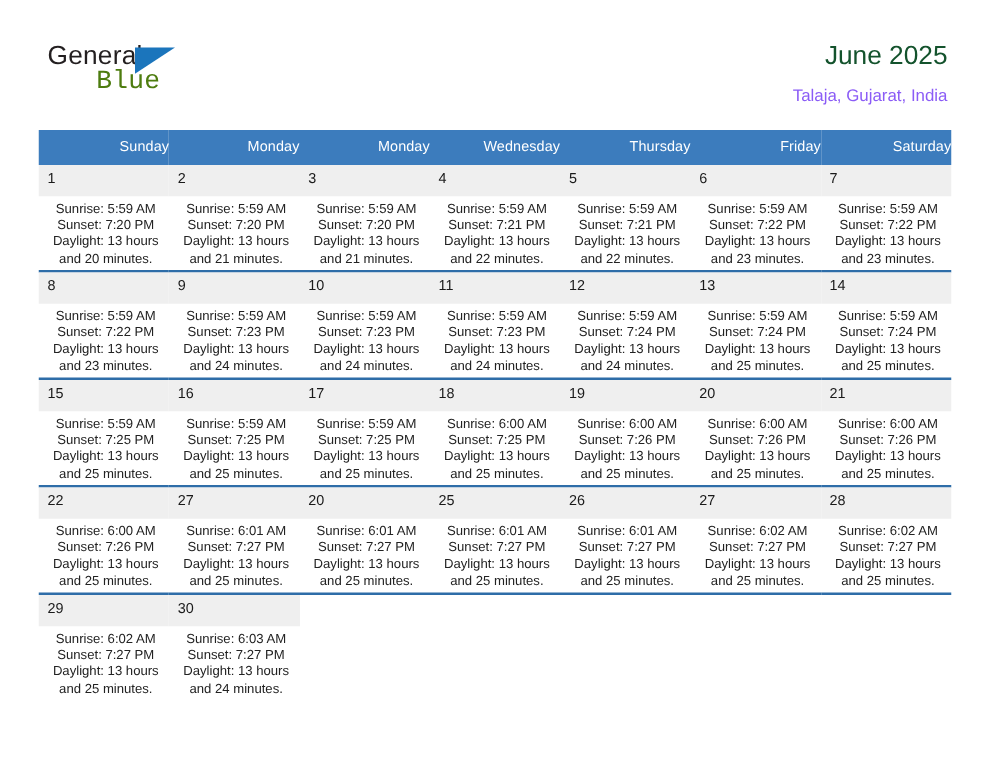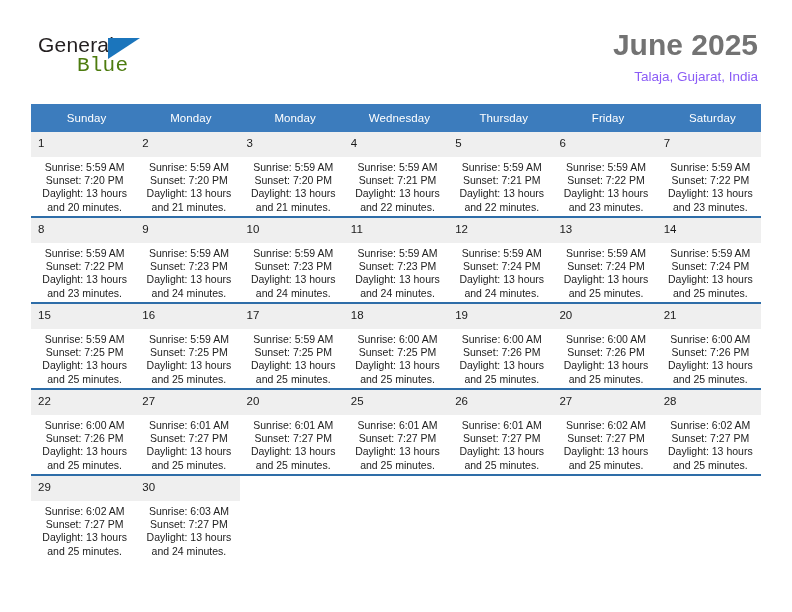--- a/index.html
+++ b/index.html
@@ -65,23 +65,23 @@
     border-bottom: 21px solid transparent;
   }
 
   .title-block {
     position: absolute;
     right: 34px;
     top: 28px;
     text-align: right;
   }
   .cal-title {
-    font-size: 30px;
-    font-weight: bold;
-    color: #737373;
+    font-size: 21px;
+    font-weight: normal;
+    color: #14532d;
     line-height: 34px;
     white-space: nowrap;
   }
   .cal-subtitle {
     font-size: 13.5px;
     font-weight: normal;
     color: #8b5cf6;
     line-height: 20px;
     margin-top: 5px;
     white-space: nowrap;
@@ -94,21 +94,21 @@
     top: 104px;
     width: 730px;
     border-collapse: collapse;
     table-layout: fixed;
   }
   .calendar th {
     background: #3c7cbd;
     color: #ffffff;
     font-size: 11.5px;
     font-weight: normal;
-    text-align: center;
+    text-align: right;
     padding: 5px 0 5px 7px;
     height: 18px;
     border: none;
     letter-spacing: 0.1px;
   }
   .calendar td {
     vertical-align: top;
     padding: 0;
     border: none;
     width: 104.28px;

